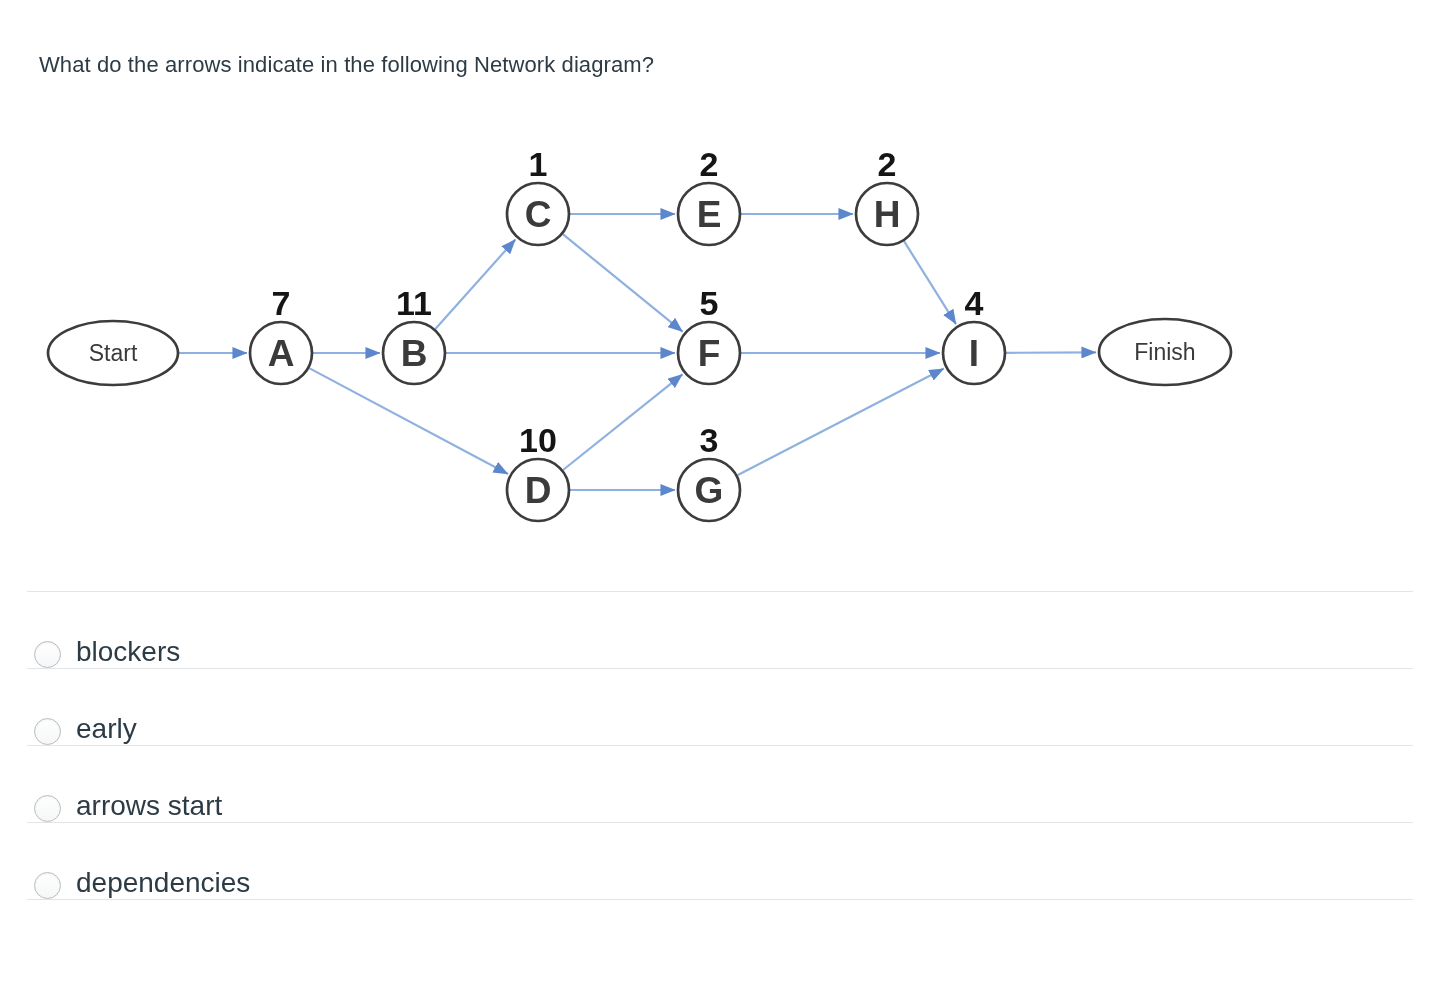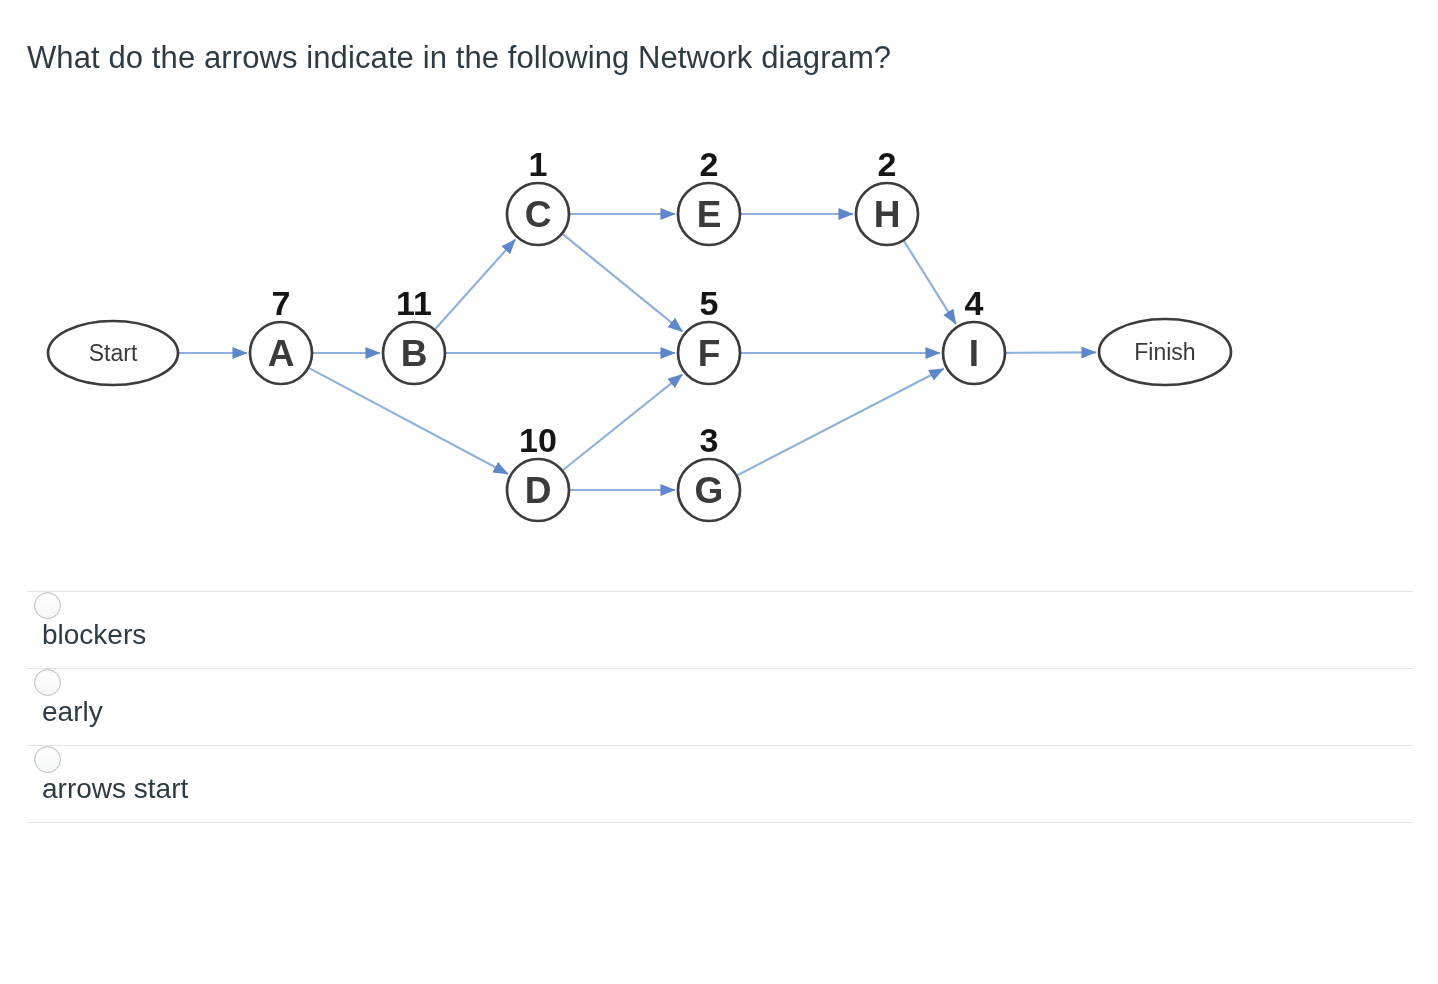--- a/index.html
+++ b/index.html
@@ -6,22 +6,22 @@
   body {
     width: 1438px; height: 984px;
     background: #ffffff;
     font-family: "Liberation Sans", sans-serif;
     position: relative;
     overflow: hidden;
   }
   .title {
     position: absolute;
     left: 27px; top: 40px;
-    margin: 0;
-    font-size: 31px;
+    margin: 12px;
+    font-size: 22px;
     font-weight: 400;
     color: #2d3b45;
     letter-spacing: 0.1px;
     white-space: nowrap;
   }
   #diagram {
     position: absolute;
     left: 0; top: 0;
   }
   #diagram text { font-family: "Liberation Sans", sans-serif; }
@@ -29,24 +29,23 @@
   .node-duration { font-size: 34px; font-weight: 700; fill: #151515; }
   .terminal-label{ font-size: 23px; font-weight: 400; fill: #3a3a3a; }
   .options {
     position: absolute;
     left: 27px; right: 25px; top: 591px;
   }
   .option-row {
     height: 76px;
     border-top: 1px solid #e2e4e6;
     display: flex;
-    align-items: flex-start;
+    align-items: flex-end;
     cursor: pointer;
     background: #ffffff;
-    flex-direction: column;
   }
   .option-row:last-child { border-bottom: 1px solid #e2e4e6; }
   .radio {
     flex: 0 0 auto;
     width: 25px; height: 25px;
     margin-left: 7px;
     border: 1px solid #b7bdc3;
     border-radius: 50%;
     background: linear-gradient(#ffffff, #f5f6f7);
     box-shadow: inset 0 1px 2px rgba(0,0,0,0.07);
@@ -145,13 +144,17 @@
     <span class="option-label">blockers</span>
   </div>
     <div class="option-row">
     <span class="radio"></span>
     <span class="option-label">early</span>
   </div>
     <div class="option-row">
     <span class="radio"></span>
     <span class="option-label">arrows start</span>
   </div>
+    <div class="option-row">
+    <span class="radio"></span>
+    <span class="option-label">dependencies</span>
+  </div>
   </div>
 
 </body></html>

